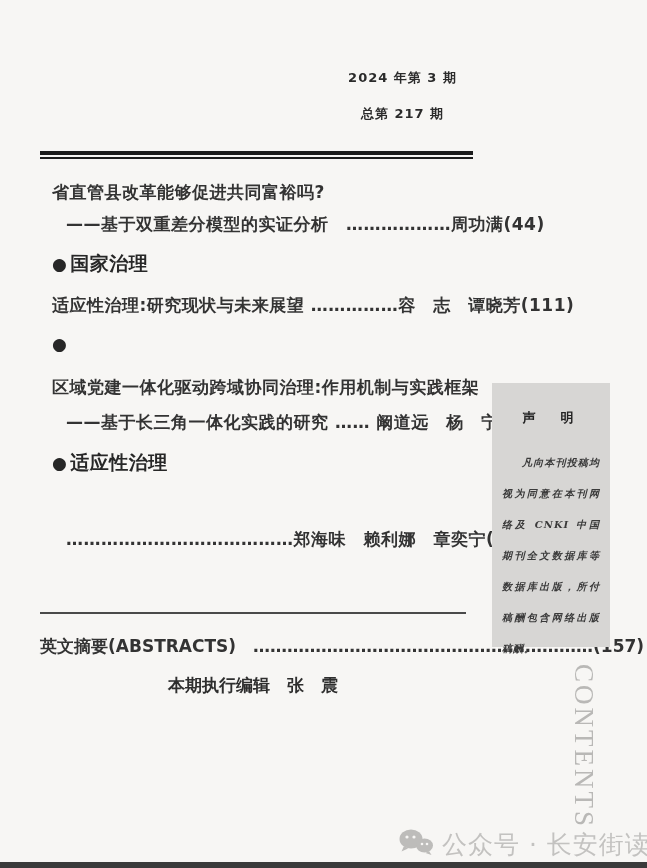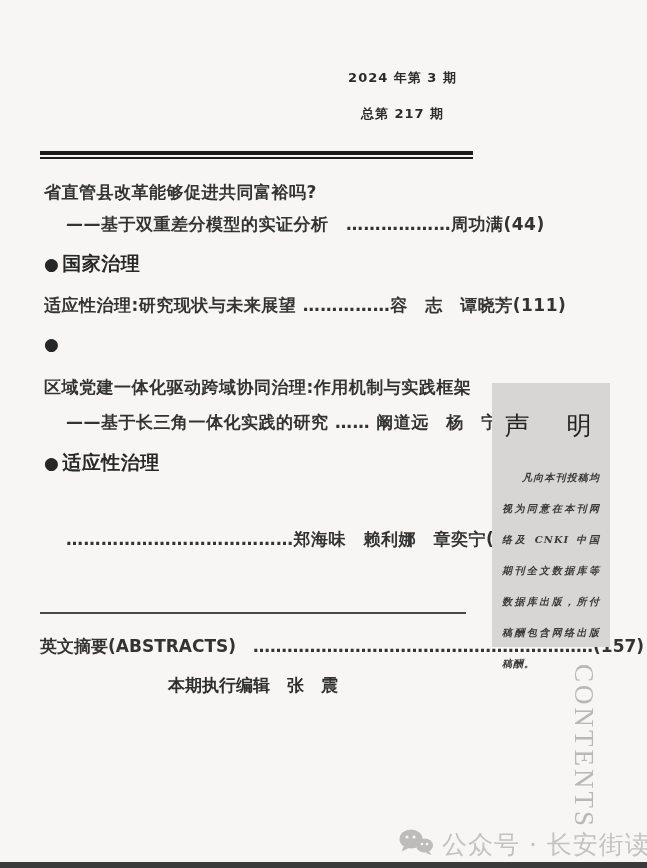--- a/index.html
+++ b/index.html
@@ -20,21 +20,21 @@
   }
   .issue-block .issue-line { line-height: 36px; }
 
   
   .double-rule { position: absolute; left: 40px; top: 151px; width: 433px; }
   .rule-thick { height: 4px; background: #1c1c1c; }
   .rule-thin  { height: 2px; background: #1c1c1c; margin-top: 2px; }
 
   
   .toc-line {
-    position: absolute; left: 44px; width: 440px;
+    position: absolute; left: 52px; width: 440px;
     font-size: 17px; font-weight: 600; color: #333;
     white-space: nowrap; letter-spacing: 0.5px;
   }
   .toc-sub { left: 66px; }
   .toc-section {
     font-size: 19px; font-weight: 800; color: #272727;
     display: flex; align-items: center;
   }
   .toc-section .bullet { font-size: 17px; margin-right: 3px; line-height: 1; }
 
@@ -50,21 +50,21 @@
     text-align: center; font-size: 17px; font-weight: 700; color: #2e2e2e;
   }
 
   
   .statement-box {
     position: absolute; left: 492px; top: 383px; width: 118px; height: 264px;
     background: #d7d6d4;
   }
   .statement-title {
     text-align: center; margin-top: 26px;
-    font-size: 25px; font-weight: 400; color: #222; letter-spacing: 6px;
+    font-size: 13px; font-weight: 700; color: #222; letter-spacing: 6px;
   }
   .statement-body {
     margin: 20px 10px 0 10px;
     font-size: 10px; line-height: 31px; color: #3a3a3a;
     font-style: italic; font-family: "DejaVu Serif", "Liberation Serif", serif;
     text-align: justify; text-indent: 2em; letter-spacing: 1px;
     font-weight: 600;
   }
 
   

